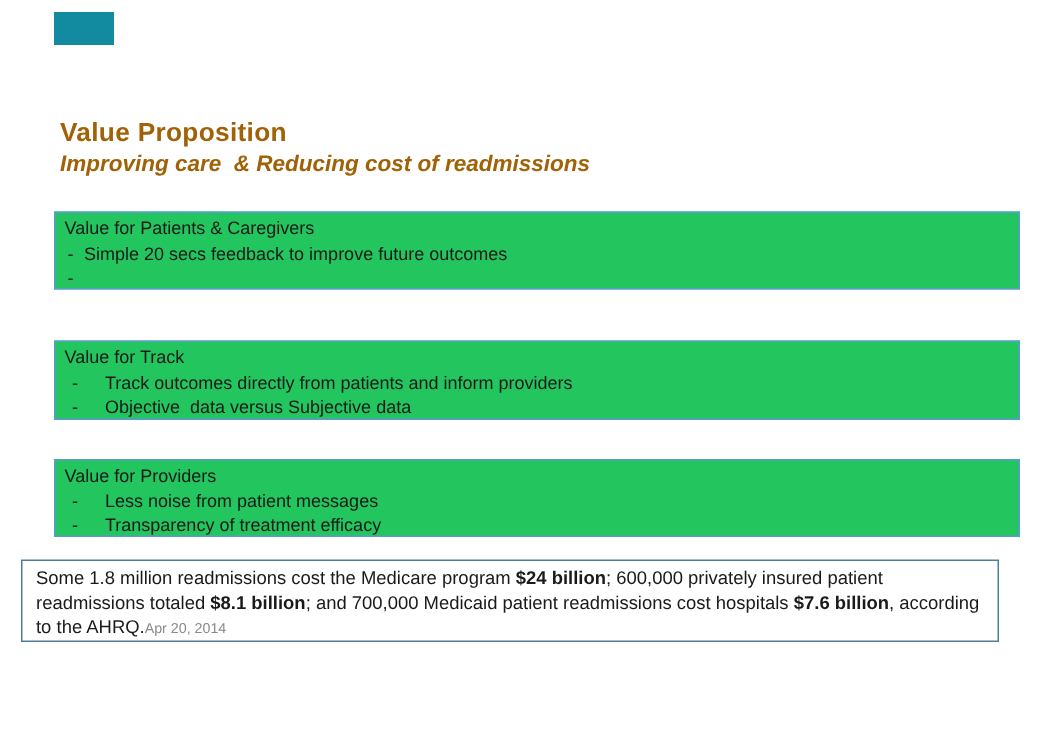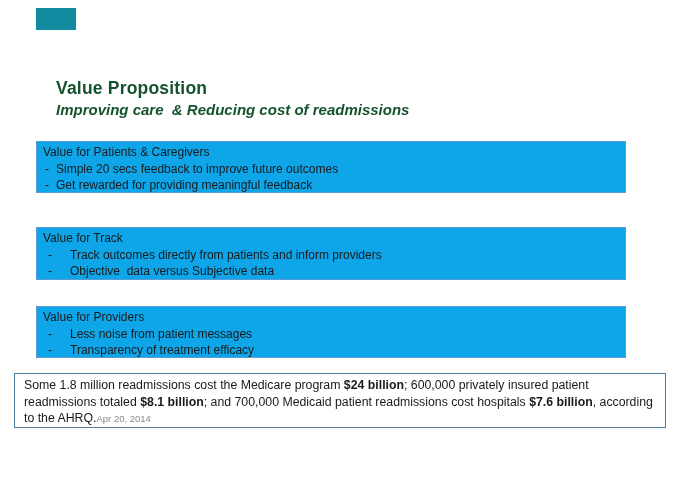--- a/index.html
+++ b/index.html
@@ -18,47 +18,47 @@
   .corner-block {
     position: absolute;
     left: 36px;
     top: 8px;
     width: 40px;
     height: 22px;
     background: #128ba1;
   }
   .title-block {
     position: absolute;
-    left: 56px;
+    left: 40px;
     top: 78px;
-    color: #14532d;
+    color: #a16207;
   }
   .title-block h1 {
     margin: 0;
     font-size: 17.5px;
     font-weight: bold;
     line-height: 21px;
     letter-spacing: 0.2px;
     white-space: pre-wrap;
   }
   .title-block h2 {
     margin: 2px 0 0 0;
     font-size: 15px;
     font-weight: bold;
     font-style: italic;
     line-height: 18px;
     white-space: pre-wrap;
   }
   .value-box {
     position: absolute;
     left: 36px;
-    width: 590px;
+    width: 644px;
     box-sizing: border-box;
     border: 1.5px solid #5b9bd5;
-    background: #0ea5e9;
+    background: #22c55e;
     padding: 2px 4px 0 6px;
     font-size: 12px;
     line-height: 16.5px;
     color: #1a1a1a;
   }
   .value-box.box-1 { top: 141px; height: 52px; }
   .value-box.box-2 { top: 227px; height: 53px; }
   .value-box.box-3 { top: 306px; height: 52px; }
   .box-title { white-space: pre-wrap; }
   .bullet { display: flex; }
@@ -106,21 +106,20 @@
   </div>
 
   <div class="value-box box-1 narrow-gap">
     <div class="box-title">Value for Patients &amp; Caregivers</div>
     <div class="bullet">
       <span class="dash">-</span>
       <span class="btext">Simple 20 secs feedback to improve future outcomes</span>
     </div>
     <div class="bullet">
       <span class="dash">-</span>
-      <span class="btext">Get rewarded for providing meaningful feedback</span>
     </div>
   </div>
 
   <div class="value-box box-2 wide-gap">
     <div class="box-title">Value for Track</div>
     <div class="bullet">
       <span class="dash">-</span>
       <span class="btext">Track outcomes directly from patients and inform providers</span>
     </div>
     <div class="bullet">

